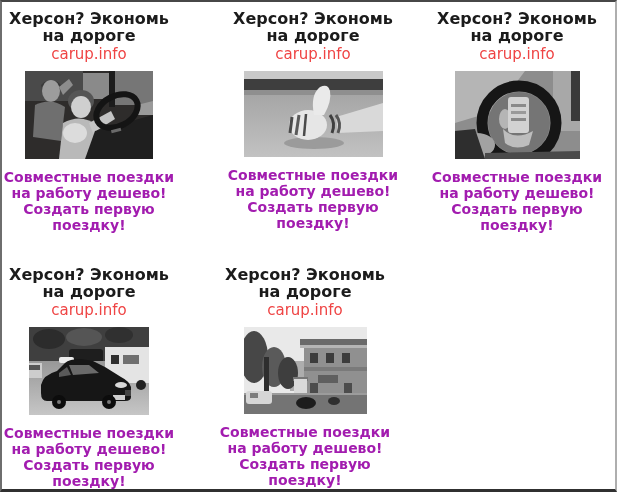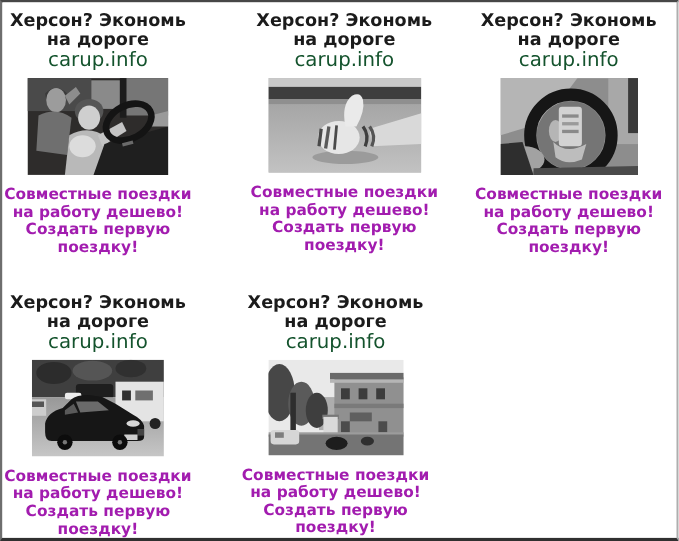--- a/index.html
+++ b/index.html
@@ -12,21 +12,21 @@
   }
   .card{position:absolute;display:flex;flex-direction:column;align-items:center;text-align:center;}
   .card1{left:1px;top:0;width:172px;}
   .card2{left:211px;top:0;width:200px;}
   .card3{left:415px;top:0;width:200px;}
   .card4{left:1px;top:250px;width:172px;}
   .card5{left:203px;top:250px;width:200px;}
   .title{margin-top:8px;font-weight:bold;font-size:16px;line-height:17px;color:#1b1b1b;cursor:pointer;}
   .row2 .title{margin-top:14px;}
   .tl{display:block;}
-  .domain{margin-top:3px;font-size:18px;line-height:15px;color:#14532d;cursor:pointer;}
+  .domain{margin-top:3px;font-size:15px;line-height:15px;color:#ef4444;cursor:pointer;}
   .photo{margin-top:9px;font-size:0;line-height:0;cursor:pointer;}
   .photo svg{display:block;}
   .body{margin-top:10px;font-weight:bold;font-size:14px;line-height:16px;color:#a21caf;}
   .bl{display:block;}
 </style>
 </head>
 <body>
 
 <div class="frame">
 

